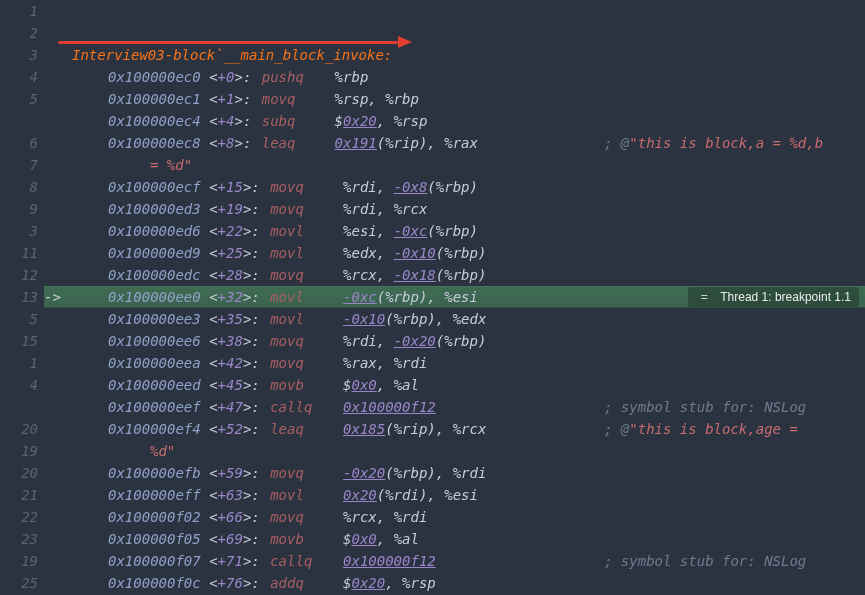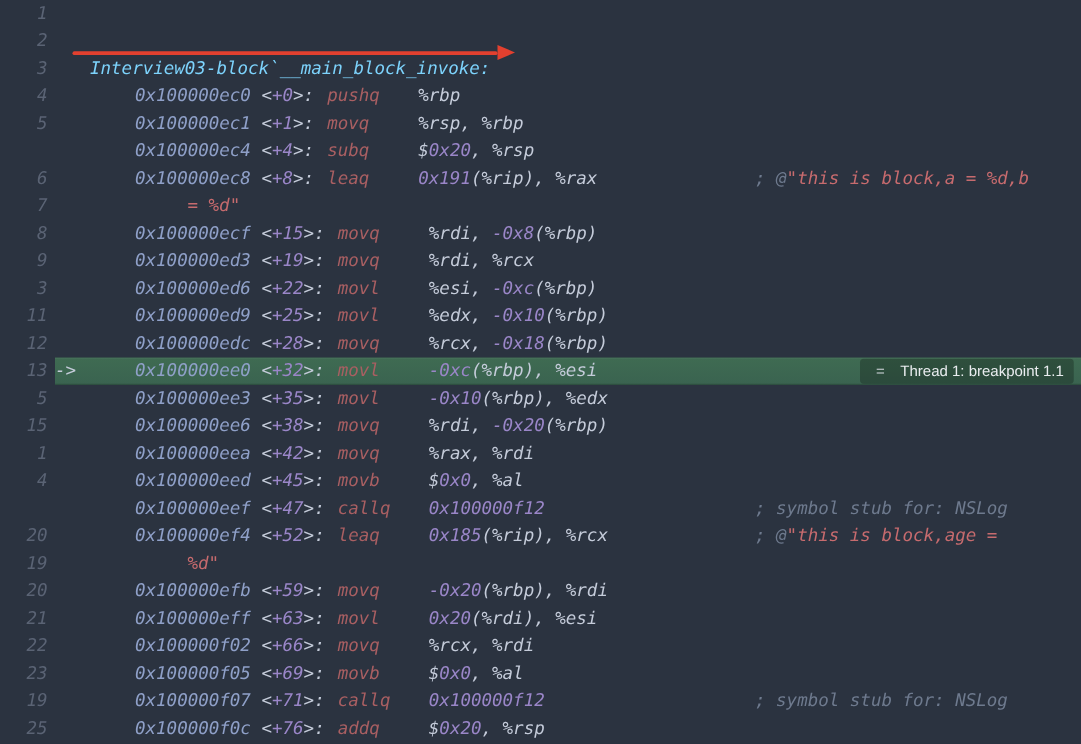--- a/index.html
+++ b/index.html
@@ -37,24 +37,24 @@
   }
   .arrow-col { display: inline-block; width: 28px; color: #c5ccda; }
   .indent1 { display: inline-block; width: 36px; }
   .indent-cont { display: inline-block; width: 78px; }
   .addr { color: #8fa0c8; }
   .angle { color: #c5ccda; }
   .off  { color: #9a86c8; }
   .colon{ color: #c5ccda; }
   .mnem { color: #a95f62; display: inline-block; min-width: 58px; padding-left: 2px;}
   .reg  { color: #c5ccda; }
-  .num  { color: #9a86c8; }
+  .num  { color: #9a86c8; text-decoration: underline; }
   .cmt  { color: #6e7a8e; }
   .str  { color: #c76b6e; }
-  .hdr  { color: #7dd3fc; }
+  .hdr  { color: #f97316; }
 
   .badge {
     position: absolute;
     right: 6px; top: 1px;
     height: 20px;
     display: flex;
     align-items: center;
     gap: 8px;
     background: rgba(0,0,0,0.25);
     padding: 0 8px;

